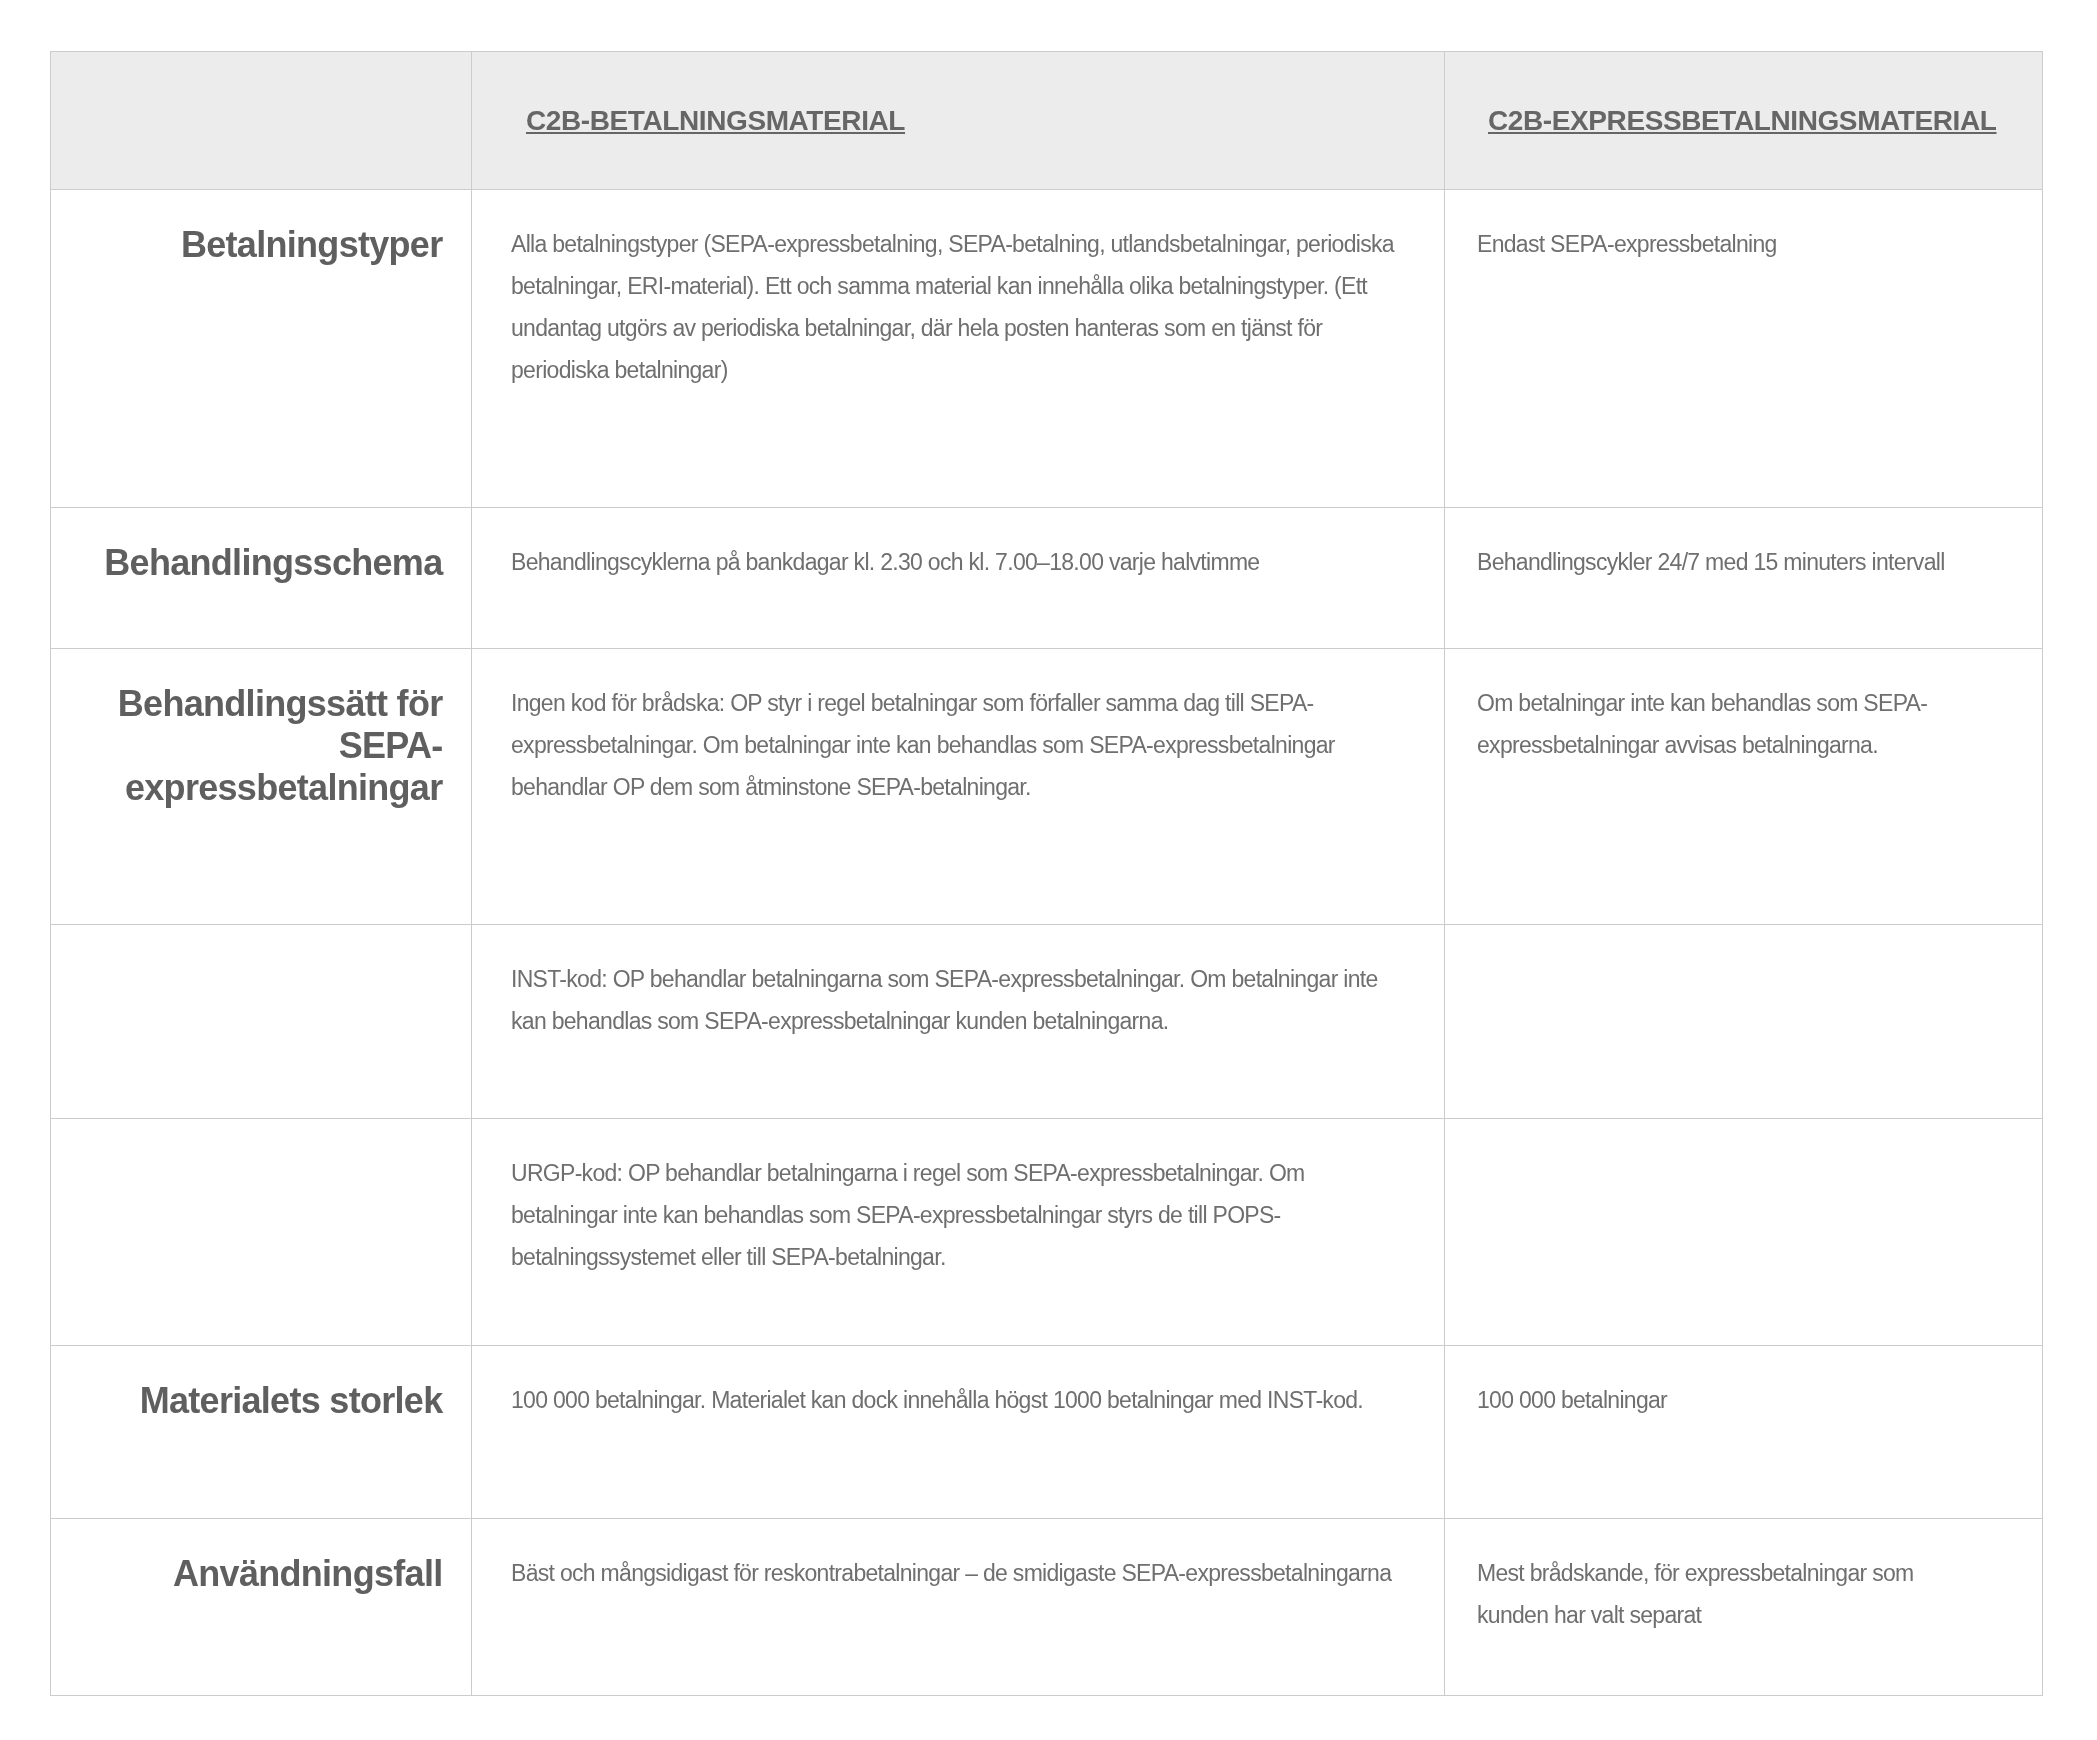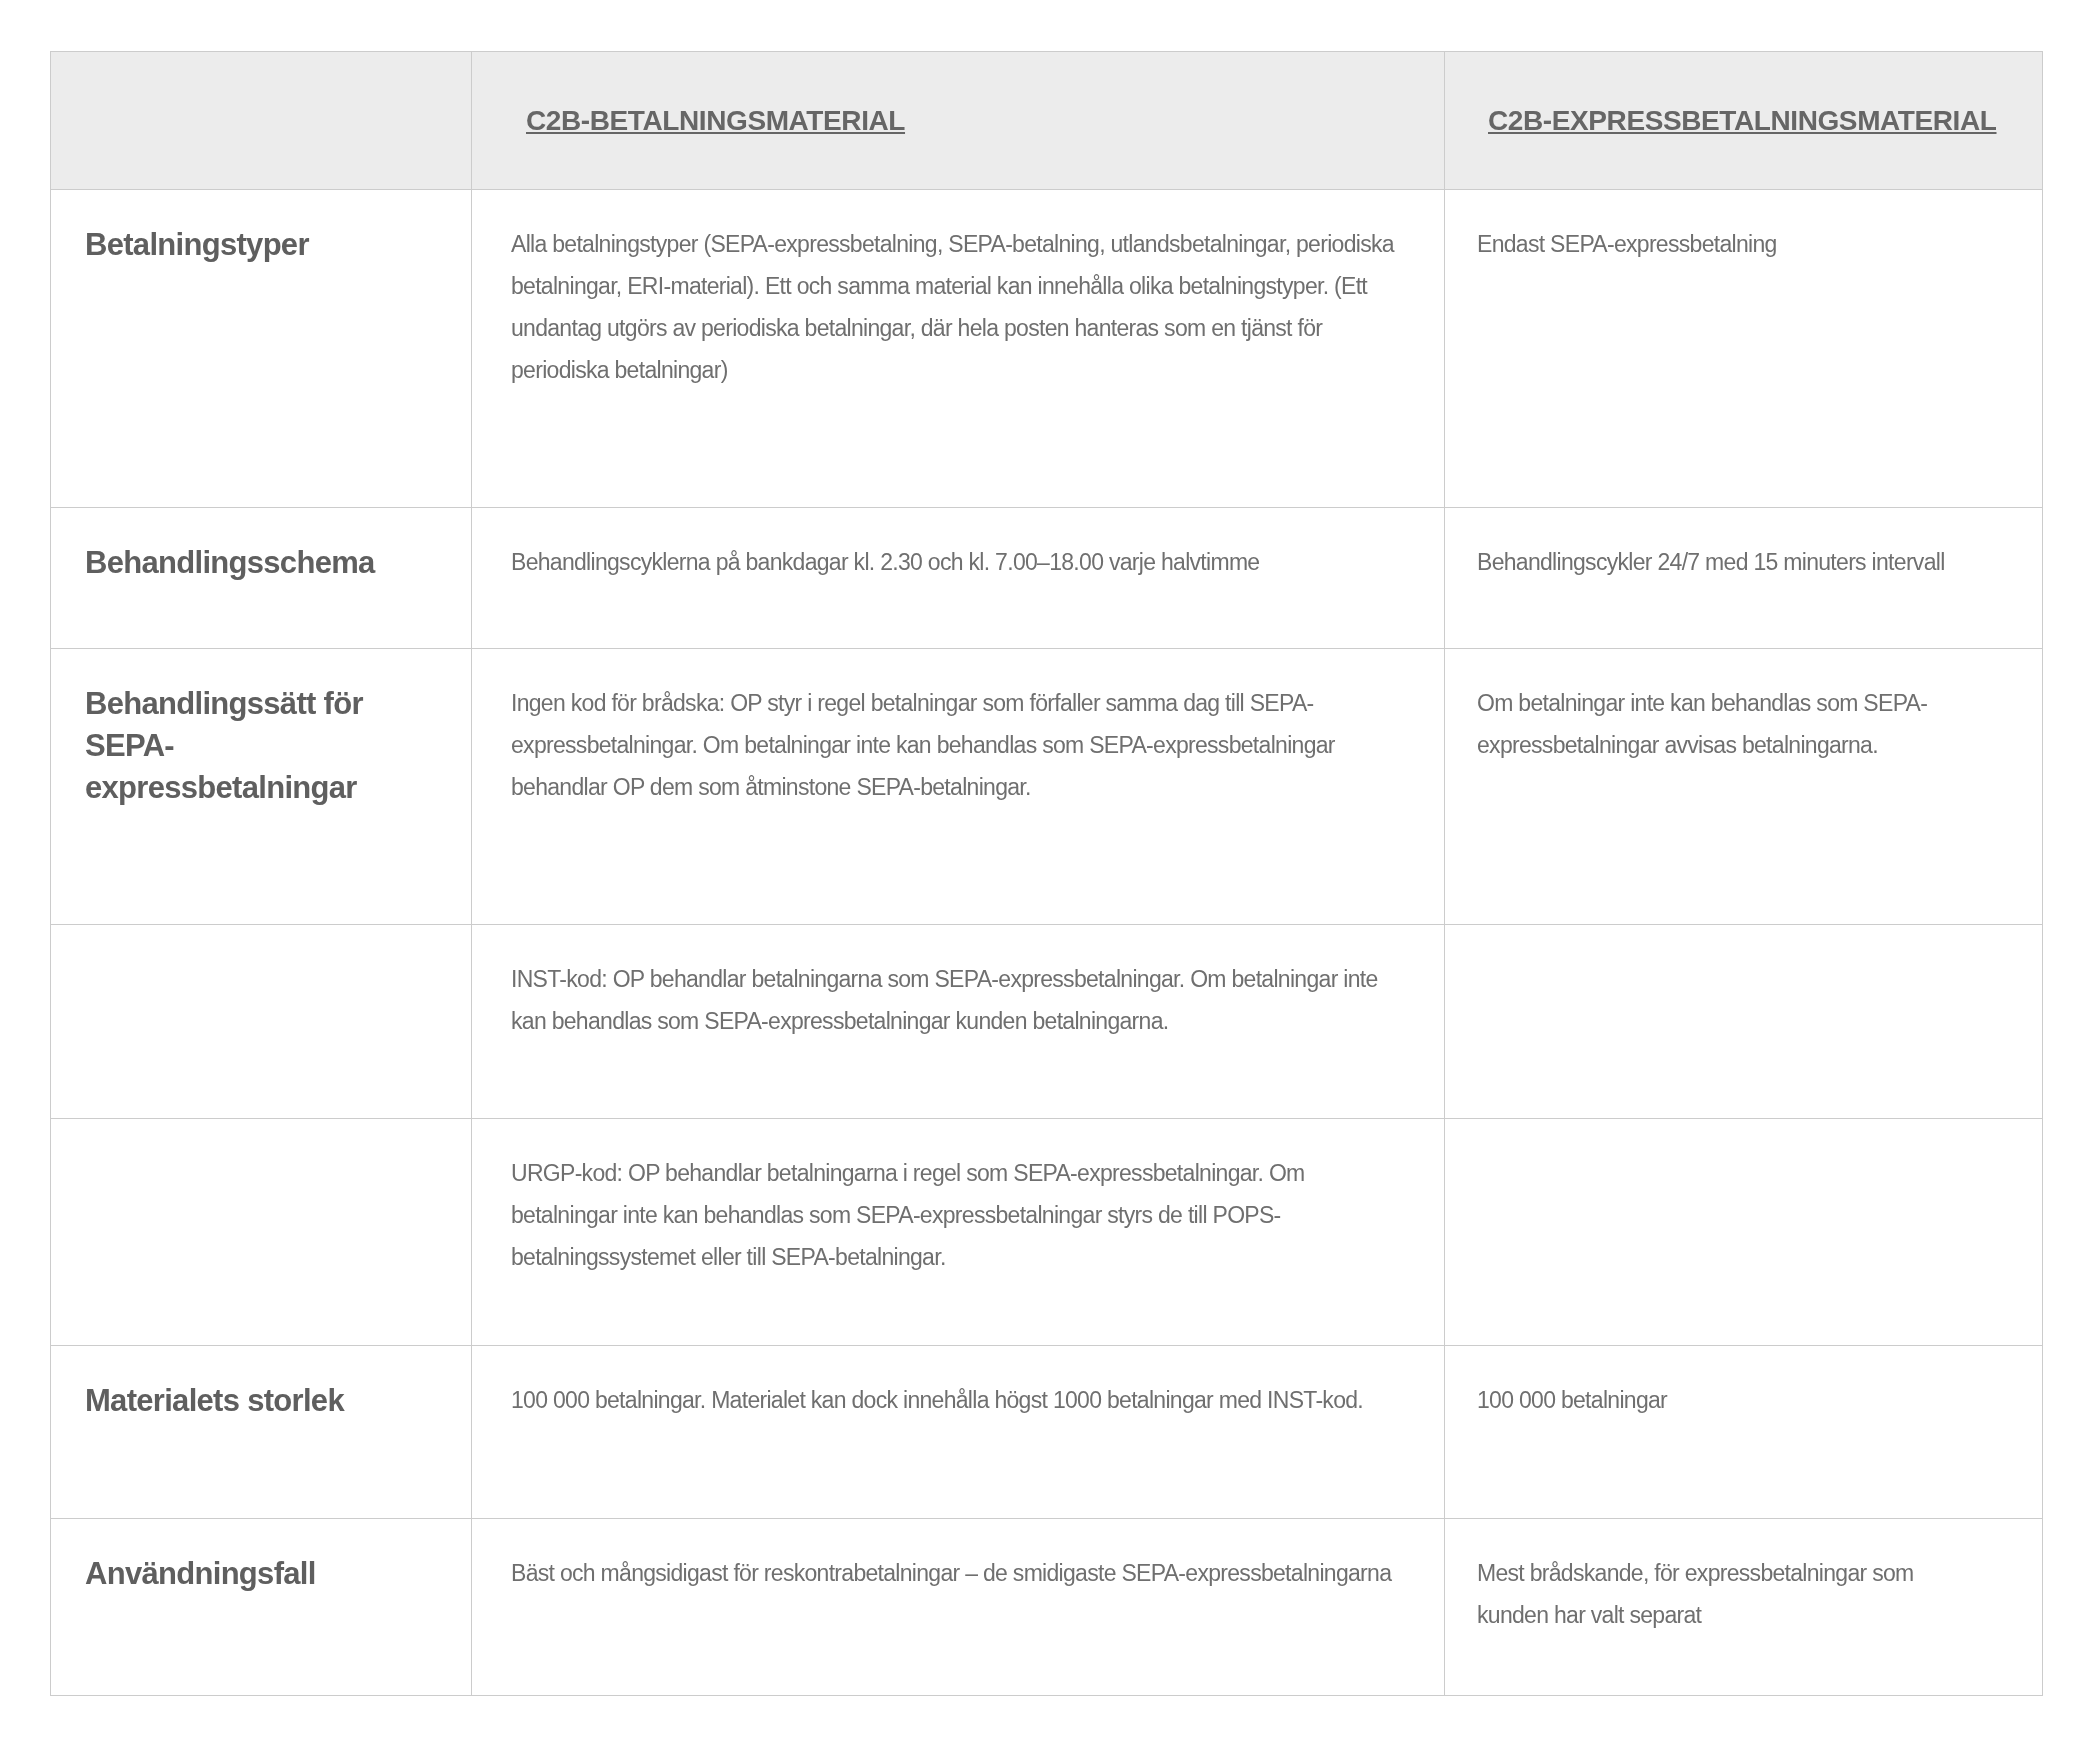--- a/index.html
+++ b/index.html
@@ -47,26 +47,27 @@
     font-weight: bold;
     letter-spacing: -0.4px;
     color: var(--header_text, #666666);
     padding: 21.4px 39px 21.4px 54px;
     text-decoration: underline;
   }
   thead th.col3 { padding-left: 43px; }
 
   
   tbody th {
-    font-size: 31px;
+    font-size: 36px;
     line-height: 42px;
     letter-spacing: -0.7px;
     font-weight: bold;
     color: var(--label_text, #5f5f5f);
     padding: 34px 28.5px 28.5px 34px;
+    text-align: right;
   }
   tbody td {
     font-size: 23px;
     line-height: 42px;
     letter-spacing: -0.7px;
     font-weight: normal;
     color: var(--body_text, #6f6f6f);
     padding: 33px 43px 28.5px 39px;
   }
   tbody td.col3 { padding-left: 32px; padding-right: 68px; }

